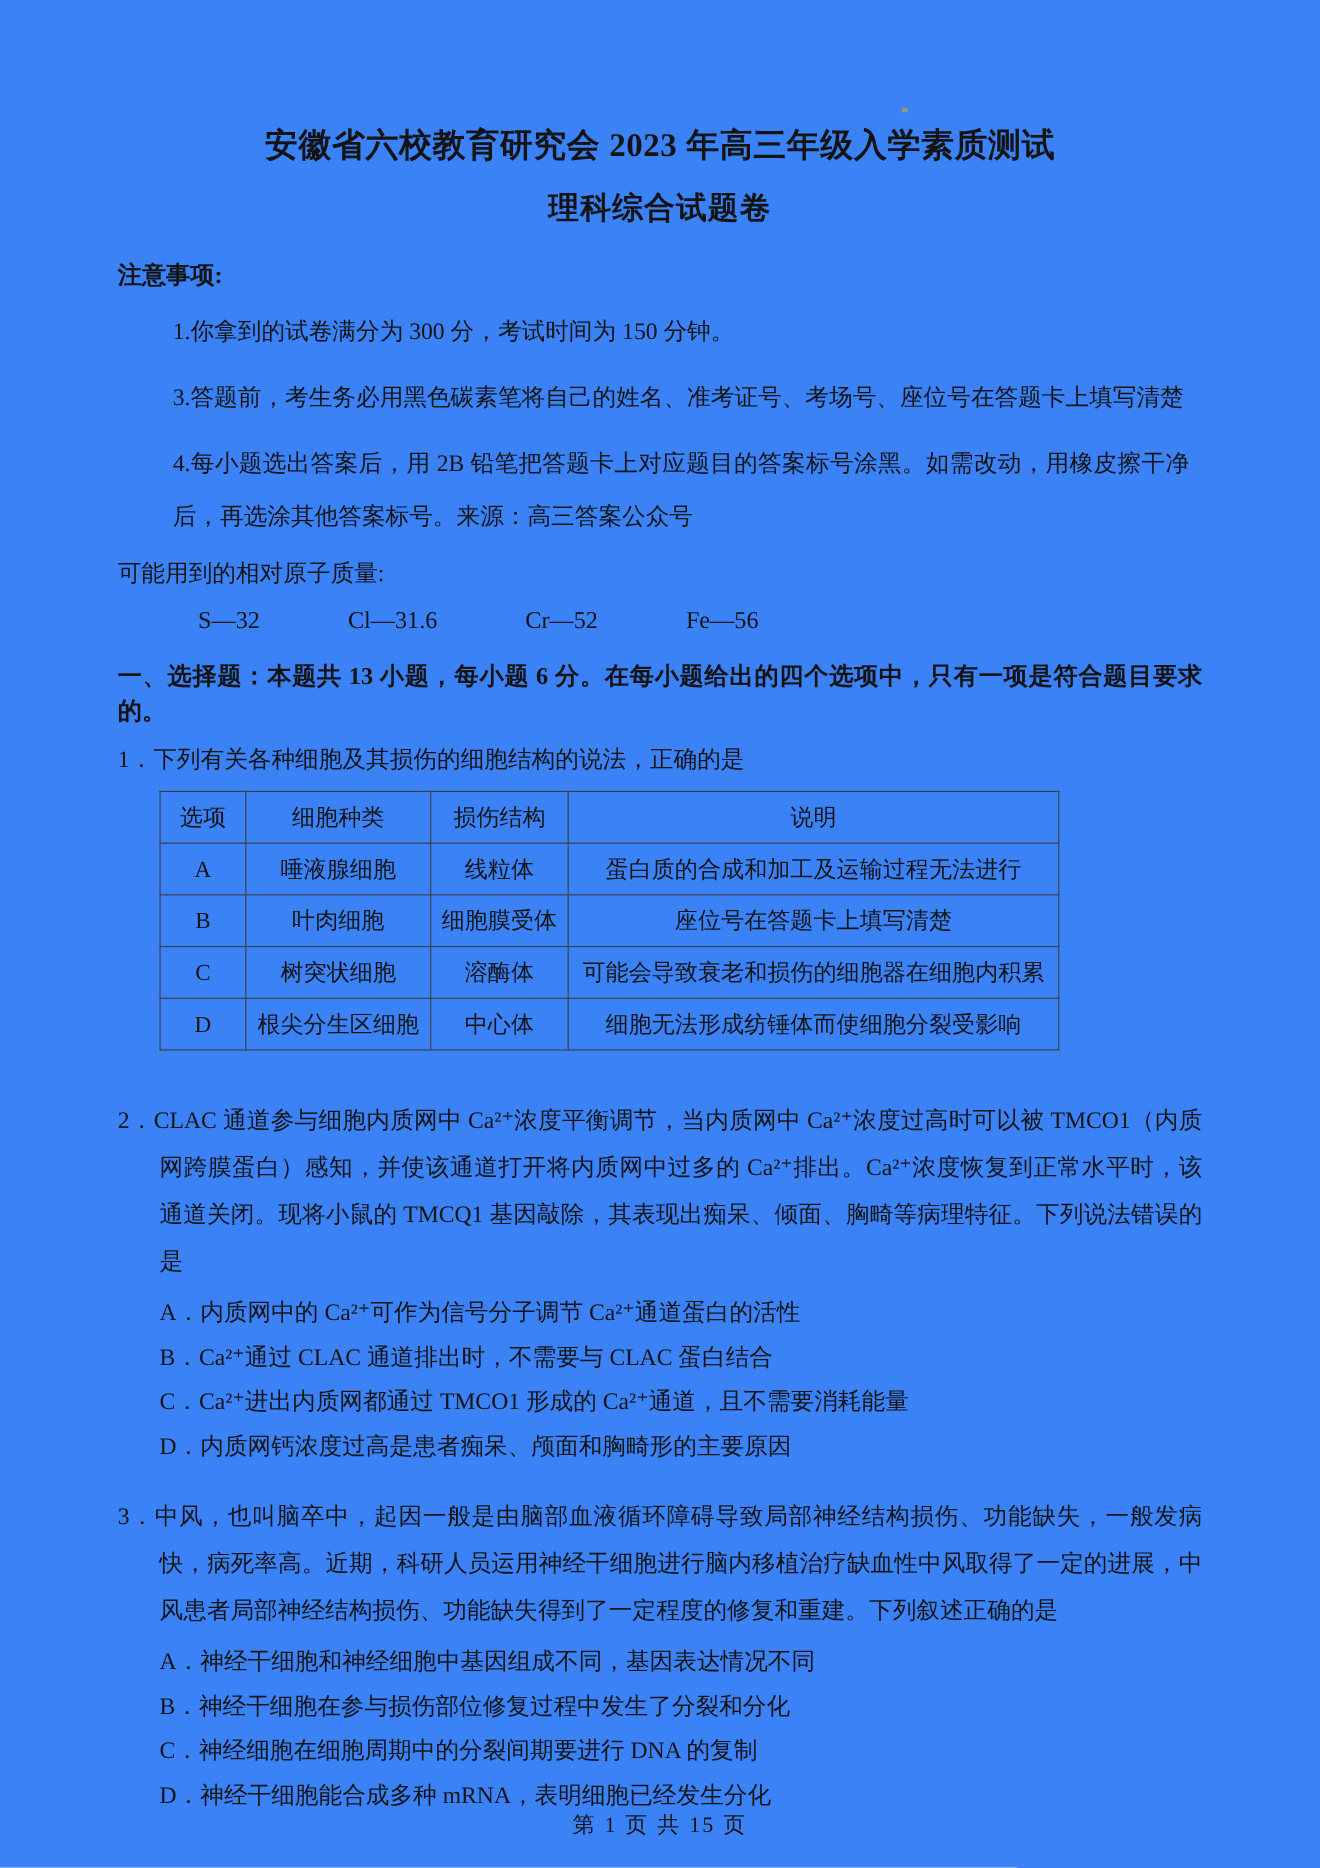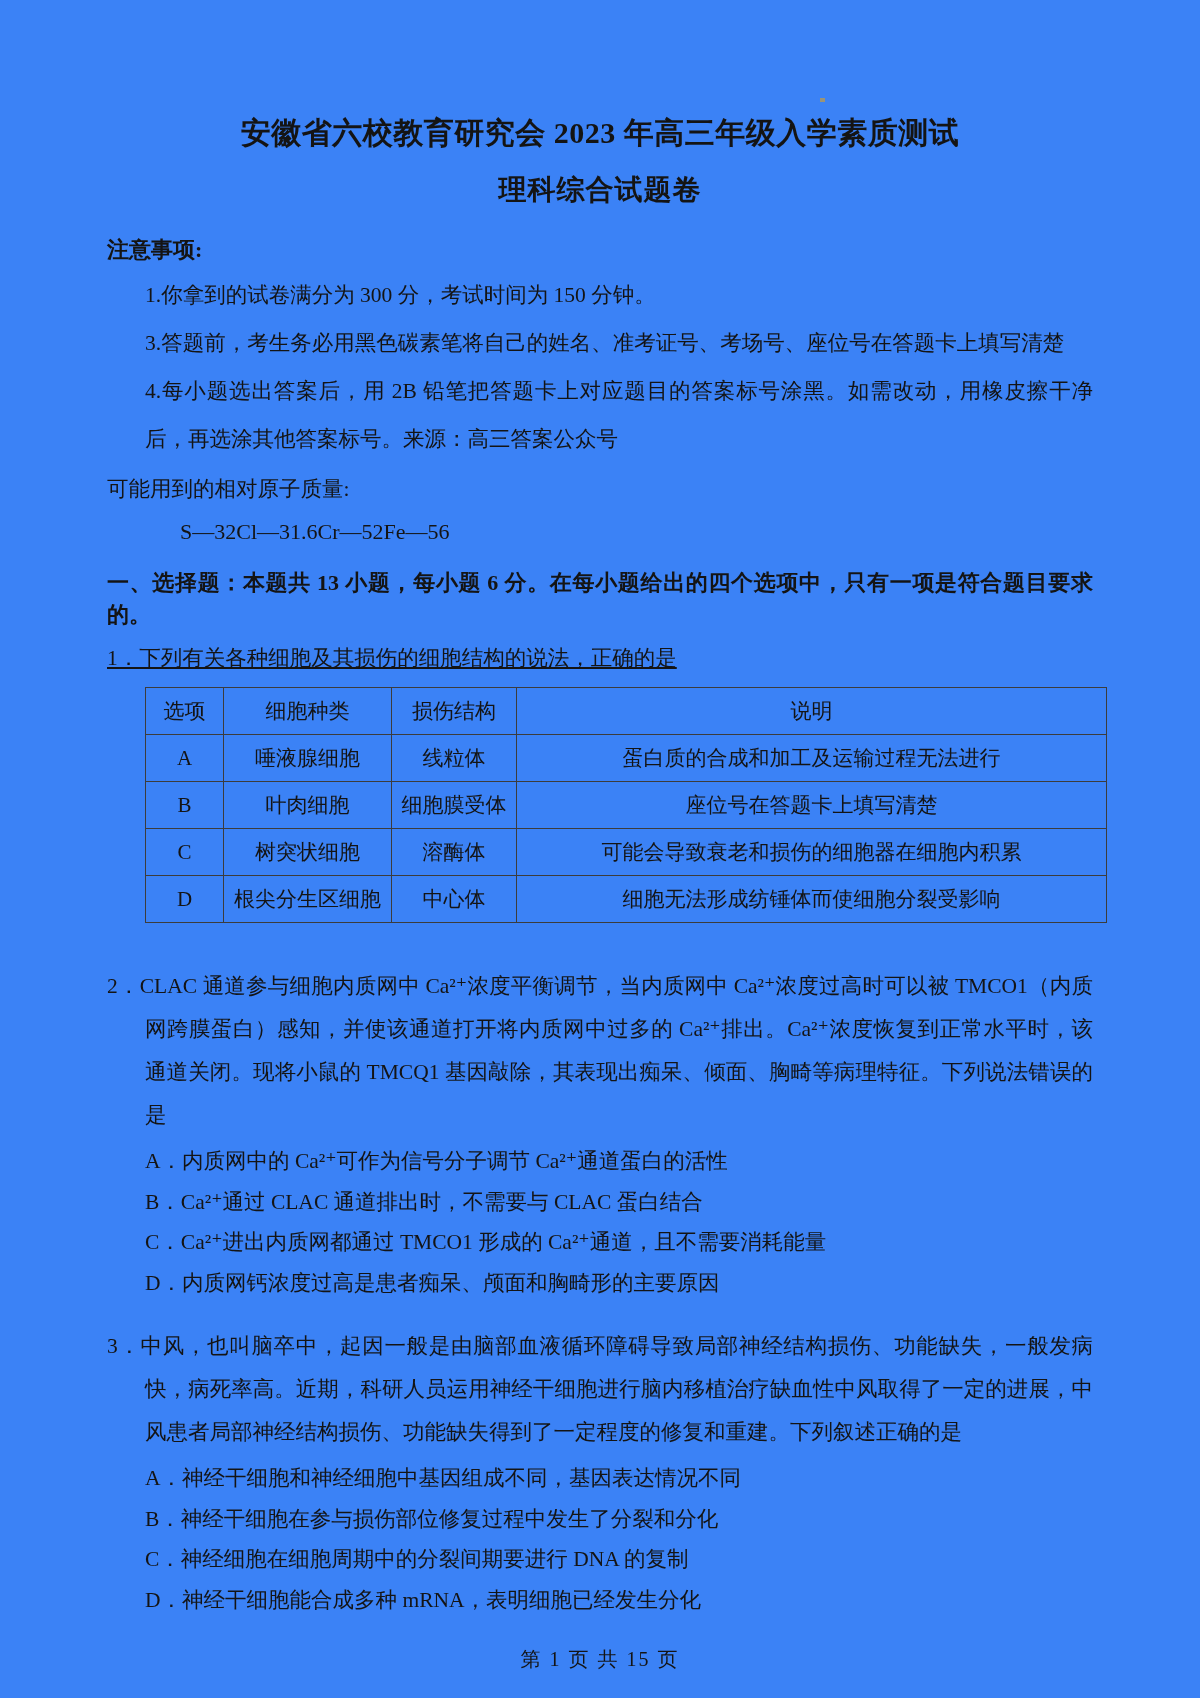--- a/index.html
+++ b/index.html
@@ -18,28 +18,28 @@
   h1.title{
     margin:0;text-align:center;
     font-size:30px;line-height:42px;font-weight:bold;letter-spacing:0.5px;
   }
   h2.subtitle{
     margin:16px 0 0 0;text-align:center;
     font-size:28px;line-height:39px;font-weight:bold;letter-spacing:1px;
   }
   .notice-heading{margin-top:26px;font-size:22px;line-height:30px;font-weight:bold;}
   .notices{margin-top:6px;margin-left:38px;}
-  .notices p{margin:0;font-size:21.5px;line-height:48px;text-align:justify;}
+  .notices p{margin:12px;font-size:21.5px;line-height:48px;text-align:justify;}
   .atomic-heading{margin-top:10px;font-size:21.5px;line-height:32px;}
-  .atomic-row{margin-top:10px;margin-left:73px;display:flex;font-size:22px;line-height:34px;}
+  .atomic-row{margin-top:10px;margin-left:73px;display:flex;gap:80px;font-size:22px;line-height:34px;}
   .section-heading{margin-top:18px;font-size:22px;line-height:32px;font-weight:bold;text-align:justify;}
   .q-stem{margin:0;font-size:21.5px;line-height:43px;text-align:justify;padding-left:38px;text-indent:-38px;}
-  .q1-stem{margin-top:10px;line-height:34px;text-decoration:underline;}
+  .q1-stem{margin-top:10px;line-height:34px;}
   table.q1-table{
-    margin:12px 12px 0 38px;border-collapse:collapse;width:962px;table-layout:fixed;
+    margin:12px 12px 0 38px;border-collapse:collapse;width:818px;table-layout:fixed;
   }
   table.q1-table th,table.q1-table td{
     border:1.5px solid #3c3c3c;height:46px;text-align:center;vertical-align:middle;
     font-size:21px;font-weight:normal;padding:0 4px;
   }
   .col-option{width:78px;}
   .col-celltype{width:168px;}
   .col-structure{width:125px;}
   .col-desc{width:auto;}
   .q2-block{margin-top:42px;}

